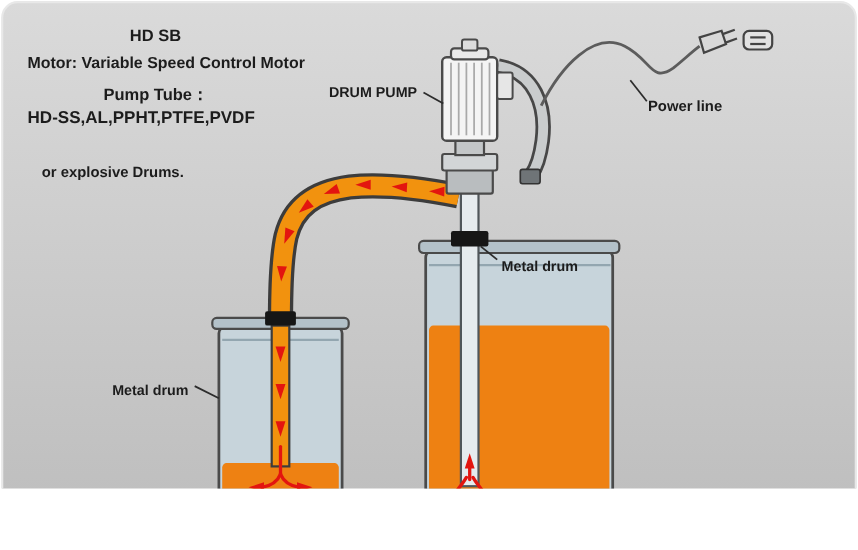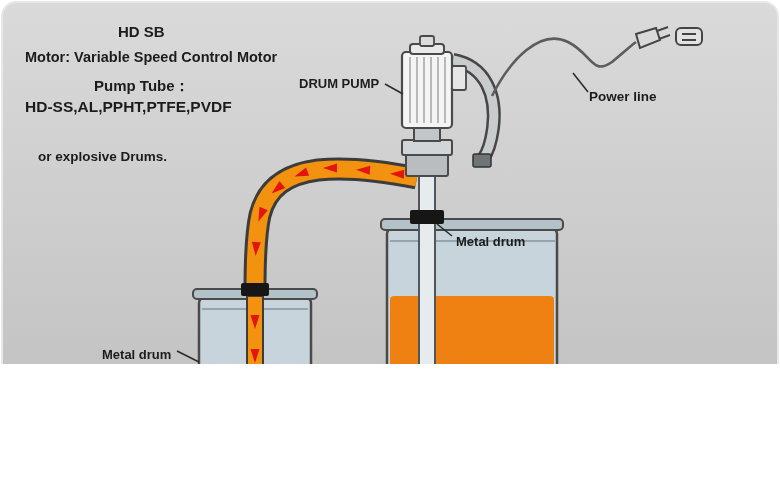--- a/index.html
+++ b/index.html
@@ -1,16 +1,16 @@
 <!DOCTYPE html>
 <html><head>
 <meta charset="utf-8">
 <style>
   html,body{margin:0;padding:0;background:#ffffff;}
-  .canvas{position:relative;width:780px;height:364px;margin:0 auto;overflow:hidden;text-align:right;}
+  .canvas{position:relative;width:780px;height:444px;margin:0 auto;overflow:hidden;text-align:right;}
   svg{display:block;}
   .tx{font-family:"Liberation Sans","DejaVu Sans",sans-serif;fill:#1c1c1c;}
   .b{font-weight:bold;}
   .sb{font-weight:600;}
   .ol{stroke:#4a4a4a;}
   .ar{fill:#e3150f;stroke:none;}
   .fl{stroke:#e3150f;stroke-width:3;fill:none;stroke-linecap:round;}
   .lead{stroke:#2c2c2c;stroke-width:1.6;}
   .fin{stroke:#a9a9a9;stroke-width:1.6;}
 </style>

